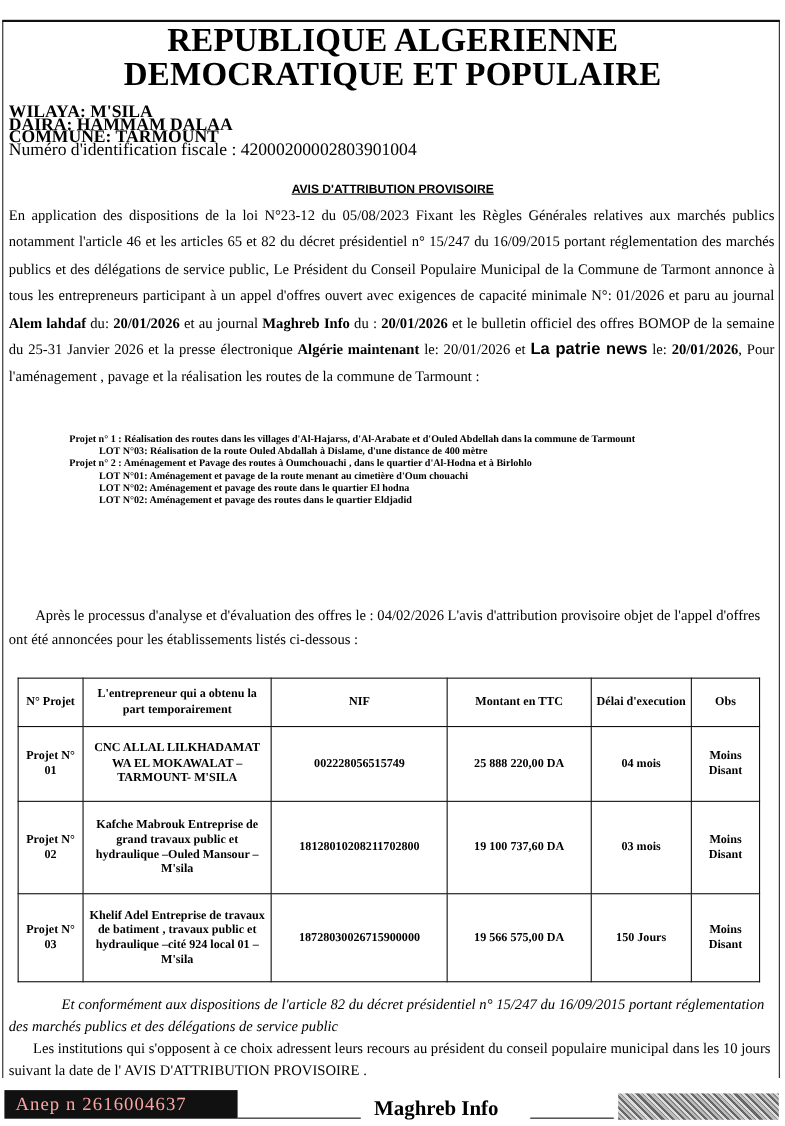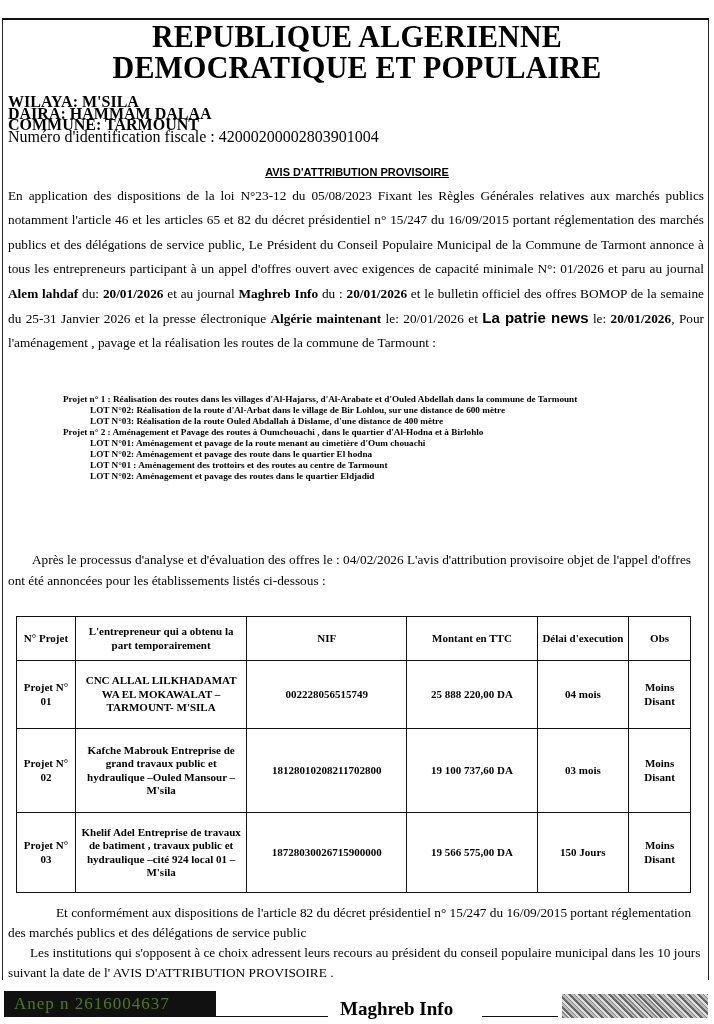--- a/index.html
+++ b/index.html
@@ -21,24 +21,24 @@
     .p2 { position: absolute; left: 8px; width: 696px; top: 549px; font-size: 13.3px; line-height: 21px; text-indent: 24px; }
     table.awards { position: absolute; left: 16px; top: 616px; width: 675px; border-collapse: collapse; font-size: 11px; font-weight: bold; }
     table.awards th, table.awards td { border: 1.5px solid #111; text-align: center; vertical-align: middle; padding: 0 2px; line-height: 13.5px; }
     table.awards th { height: 43px; }
     .c1 { width: 55px; }
     .c2 { width: 170px; }
     .c3 { width: 157px; }
     .c4 { width: 129px; }
     .c5 { width: 88px; margin-top: 35px; }
     .c6 { width: 58px; }
-    .p3 { position: absolute; left: 8px; width: 696px; top: 903px; font-size: 13.3px; line-height: 20px; }
+    .p3 { position: absolute; left: 8px; width: 696px; top: 903px; font-size: 13.3px; line-height: 20px; font-style: italic; }
     .p3 .ind { padding-left: 48px; }
     .p4 { position: absolute; left: 8px; width: 696px; top: 943px; font-size: 13.3px; line-height: 20px; text-indent: 22px; }
-    .footer-ref { position: absolute; left: 4px; top: 991px; width: 212px; height: 26px; background: #111; color: #4d7c0f; font-family: "Liberation Serif", serif; font-size: 17px; line-height: 26px; padding-left: 10px; box-sizing: border-box; letter-spacing: 1px; }
+    .footer-ref { position: absolute; left: 4px; top: 991px; width: 212px; height: 26px; background: #111; color: #fca5a5; font-family: "Liberation Serif", serif; font-size: 17px; line-height: 26px; padding-left: 10px; box-sizing: border-box; letter-spacing: 1px; }
     .footer-line1 { position: absolute; left: 216px; top: 1016px; width: 112px; border-top: 1.5px solid #111; }
     .footer-brand { position: absolute; left: 340px; top: 998px; font-family: "Liberation Serif", serif; font-weight: bold; font-size: 19px; }
     .footer-line2 { position: absolute; left: 482px; top: 1016px; width: 76px; border-top: 1.5px solid #111; }
     .footer-noise { position: absolute; left: 562px; top: 994px; width: 146px; height: 24px; background: repeating-linear-gradient(45deg, #666 0 2px, #bbb 2px 4px, #888 4px 5px, #ddd 5px 7px); }
   </style>
 </head>
 <body>
 
 <div class="frame"></div>
 
@@ -53,26 +53,24 @@
 </div>
 
 <div class="avis-title">AVIS D'ATTRIBUTION PROVISOIRE</div>
 
 <div class="para p1">
   <span>En application des dispositions de la loi N°23-12 du 05/08/2023 Fixant les Règles Générales relatives aux marchés publics notamment l'article 46 et les articles 65 et 82 du décret présidentiel n° 15/247 du 16/09/2015 portant réglementation des marchés publics et des délégations de service public, Le Président du Conseil Populaire Municipal de la Commune de Tarmont annonce à tous les entrepreneurs participant à un appel d'offres ouvert avec exigences de capacité minimale N°: 01/2026 et  paru au journal </span><b>Alem lahdaf</b><span>  du: </span><b>20/01/2026</b><span> et au journal </span><b>Maghreb Info</b><span>   du : </span><b>20/01/2026</b><span> et le bulletin officiel des offres BOMOP de la semaine du 25-31 Janvier 2026 et  la  presse électronique </span><b>Algérie maintenant</b><span> le: 20/01/2026 et </span><span class="big">La patrie news</span><span> le: </span><b>20/01/2026</b><span>, Pour l'aménagement , pavage et  la réalisation  les routes de la commune de Tarmount :</span>
 </div>
 
 <div class="projects">
   <div class="proj-line">Projet n° 1 : Réalisation des routes dans les villages d'Al-Hajarss, d'Al-Arabate et d'Ouled Abdellah  dans la commune de Tarmount</div>
-  <div class="lot-line">LOT N°02: Réalisation de la route d'Al-Arbat dans le village de Bir Lohlou, sur une distance de 600 mètre</div>
   <div class="lot-line">LOT N°03: Réalisation de la route Ouled Abdallah à Dislame, d'une distance de 400 mètre</div>
   <div class="proj-line">Projet n° 2 : Aménagement et Pavage des routes à Oumchouachi , dans le quartier d'Al-Hodna et à Birlohlo</div>
   <div class="lot-line">LOT N°01: Aménagement et pavage de la route menant au cimetière d'Oum chouachi</div>
   <div class="lot-line">LOT N°02: Aménagement et pavage des route dans le quartier El hodna</div>
-  <div class="lot-line">LOT N°01 : Aménagement des trottoirs et des routes au centre de Tarmount</div>
   <div class="lot-line">LOT N°02: Aménagement et pavage des routes  dans le quartier Eldjadid</div>
 </div>
 
 <div class="p2">Après le processus d'analyse et d'évaluation des offres le : 04/02/2026  L'avis d'attribution provisoire objet de l'appel d'offres ont été annoncées pour les établissements listés ci-dessous :</div>
 
 <table class="awards">
   <thead>
     <tr>
       <th class="c1">N° Projet</th>
       <th class="c2">L'entrepreneur qui a obtenu la part temporairement</th>

